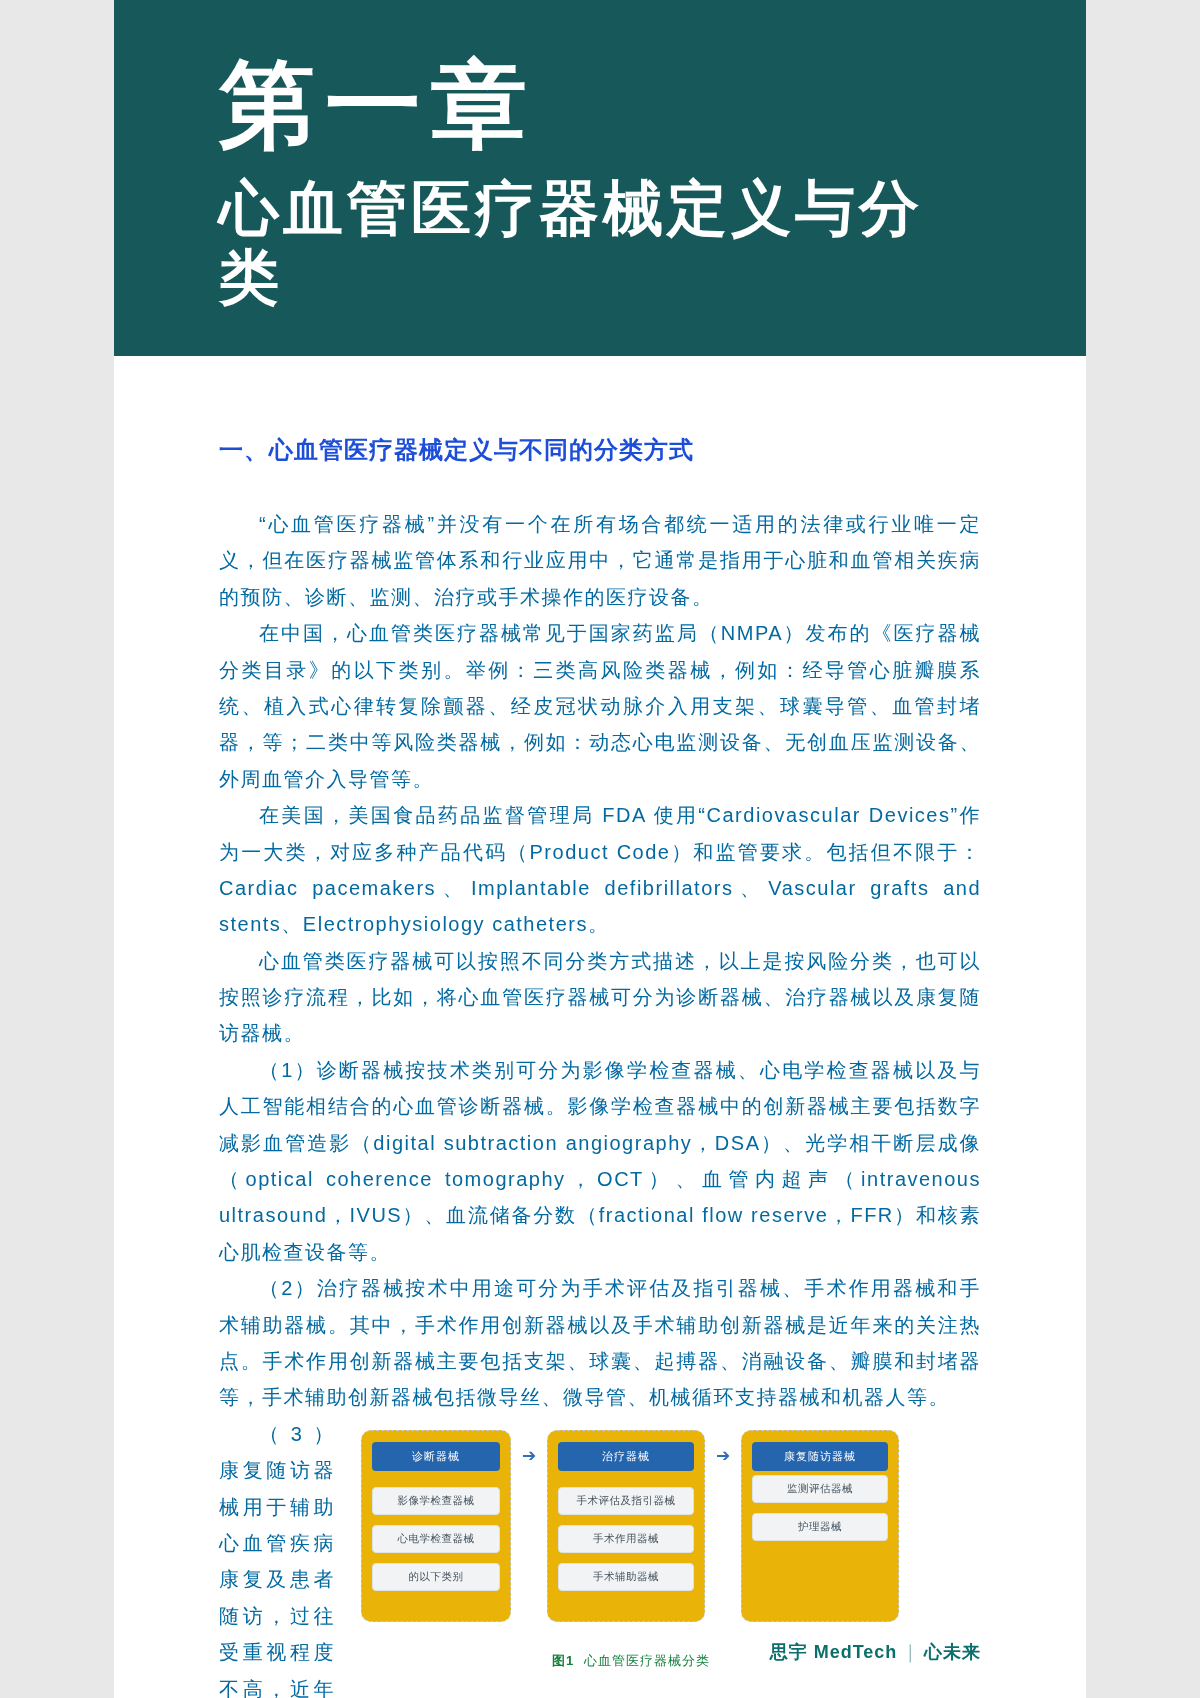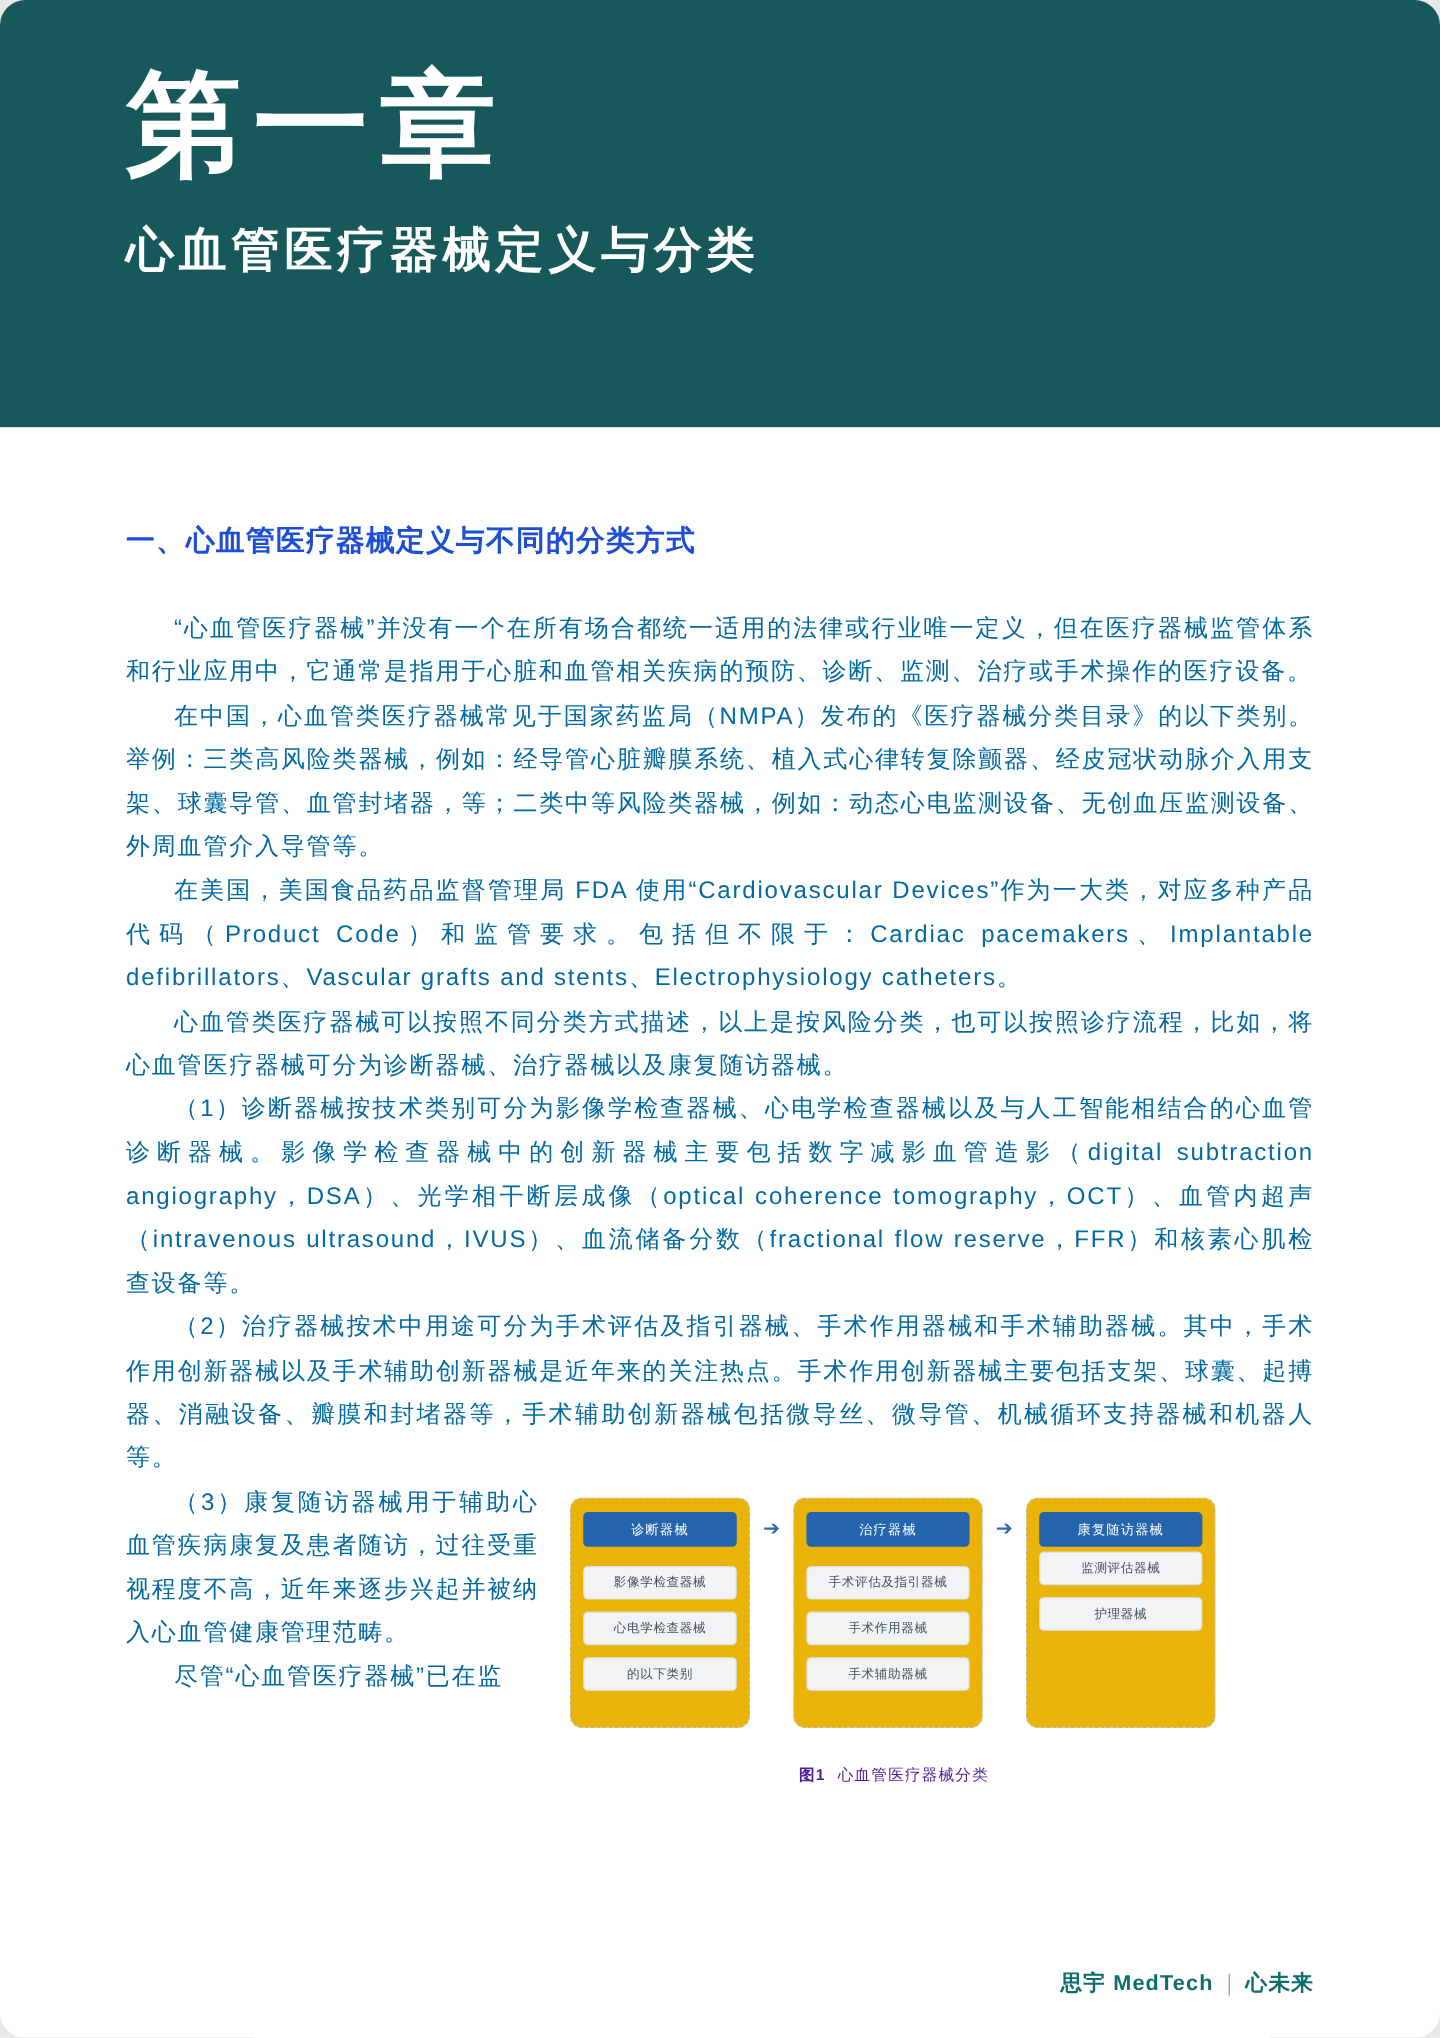--- a/index.html
+++ b/index.html
@@ -1,45 +1,44 @@
 <!DOCTYPE html>
 <html><head>
 <meta charset="utf-8">
 <style>
   * { margin: 0; padding: 0; box-sizing: border-box; }
   html, body { background: #e8e8e8; }
   body { font-family: "Liberation Sans", "DejaVu Sans", sans-serif; }
 
   .page {
     position: relative;
-    width: 1200px;
+    width: 972px;
     height: 1698px;
     margin: 0 auto;
     background: #ffffff;
     overflow: hidden;
-    border-radius: 21px;
   }
 
   
   .banner {
     width: 100%;
     height: 356px;
     background: #17595b;
     padding: 52px 105px 0 105px;
     color: #ffffff;
   }
   .banner .chapter {
     font-size: 96px;
     font-weight: 900;
     letter-spacing: 10px;
     line-height: 1.1;
   }
   .banner .banner-title {
-    margin-top: 28px;
-    font-size: 40px;
+    margin-top: 16px;
+    font-size: 60px;
     font-weight: 700;
     letter-spacing: 4px;
     line-height: 1.15;
   }
 
   
   .content {
     padding: 78px 105px 0 105px;
   }
   .section-heading {
@@ -109,21 +108,21 @@
     color: #2f6db5;
     font-size: 17px;
     font-weight: 700;
     margin-top: 17px;
     line-height: 1;
   }
   .fig-caption {
     width: 540px;
     margin-top: 30px;
     text-align: center;
-    color: #4c1d95;
+    color: #15803d;
     font-size: 13px;
     letter-spacing: 1px;
   }
   .fig-caption .fig-caption-label {
     font-weight: 700;
     margin-right: 10px;
   }
 
   
   .page-footer {

